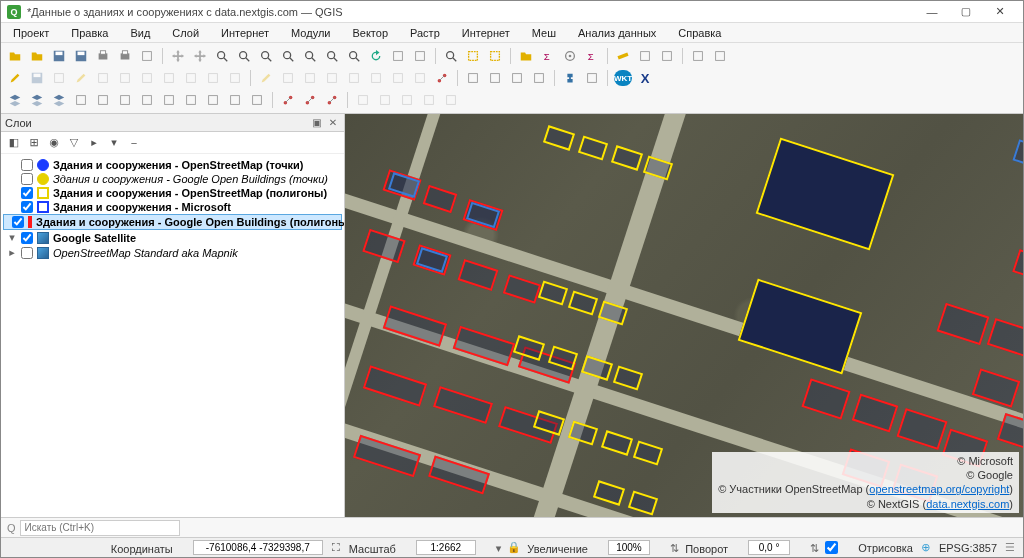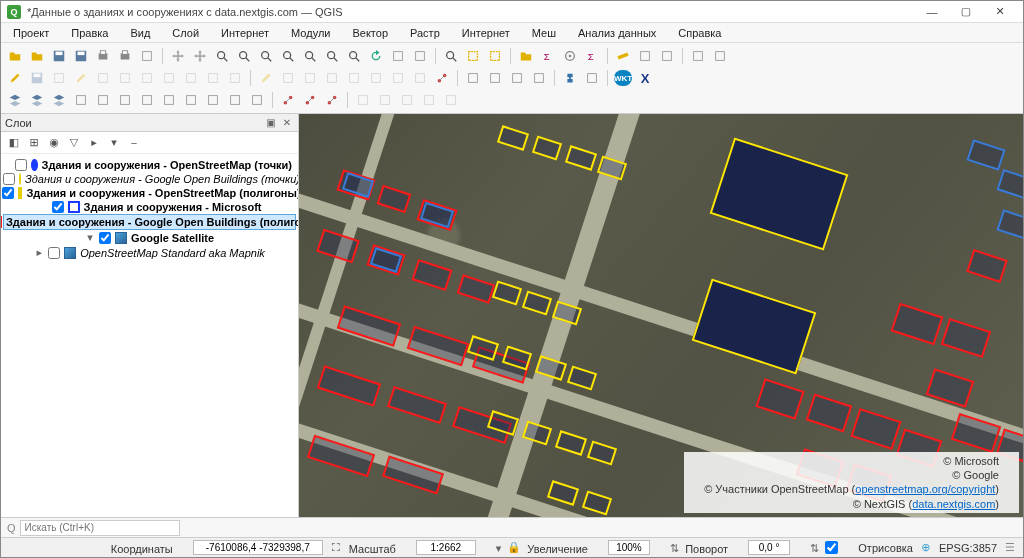--- a/index.html
+++ b/index.html
@@ -10,48 +10,48 @@
 .titlebar .win-btn { width: 34px; height: 20px; display: inline-flex; align-items: center; justify-content: center; color: #444; }
 .menubar { height: 20px; background: #f7f7f7; display: flex; align-items: center; padding: 0 6px; border-bottom: 1px solid #ddd; gap: 10px; }
 .menubar .menu-item { padding: 2px 6px; color: #222; cursor: default; }
 .toolbars { background: #f7f7f7; border-bottom: 1px solid #ccc; padding: 2px 4px; }
 .tb-row { display: flex; align-items: center; gap: 2px; padding: 1px 0; flex-wrap: wrap; }
 .tb-btn { width: 20px; height: 20px; display: inline-flex; align-items: center; justify-content: center; border: 1px solid transparent; border-radius: 2px; color: #555; }
 .tb-sep { width: 1px; height: 16px; background: #ccc; margin: 0 3px; }
 .tb-btn svg { width: 14px; height: 14px; }
 .disabled { opacity: 0.35; }
 .middle { flex: 1; display: flex; min-height: 0; }
-.layers-panel { width: 298px; background: #fff; border-right: 1px solid #ccc; display: flex; flex-direction: column; }
+.layers-panel { width: 344px; background: #fff; border-right: 1px solid #ccc; display: flex; flex-direction: column; }
 .layers-header { height: 18px; display: flex; align-items: center; padding: 0 4px; background: #f0f0f0; border-bottom: 1px solid #ccc; }
 .layers-header .lh-title { flex: 1; color: #333; }
 .layers-header .lh-btn { width: 14px; height: 14px; display: inline-flex; align-items: center; justify-content: center; color: #666; font-size: 10px; margin-left: 2px; }
 .layers-toolbar { height: 22px; display: flex; align-items: center; gap: 2px; padding: 0 4px; border-bottom: 1px solid #eee; }
 .layers-toolbar .lt-btn { width: 18px; height: 18px; display: inline-flex; align-items: center; justify-content: center; color: #555; }
 .layer-tree { flex: 1; overflow: auto; padding: 4px 2px; }
-.layer-item { display: flex; align-items: center; gap: 4px; padding: 1px 4px; white-space: nowrap; justify-content: center; }
+.layer-item { display: flex; align-items: center; gap: 4px; padding: 1px 4px; white-space: nowrap; }
 .layer-item.selected { background: #cde8ff; border: 1px solid #5aa7e0; }
 .layer-item .expand { width: 10px; color: #666; text-align: center; }
 .layer-item input[type=checkbox] { width: 12px; height: 12px; }
 .layer-sym { width: 12px; height: 12px; display: inline-block; border: 1px solid transparent; }
 .layer-sym.pt { border-radius: 50%; }
 .layer-label { color: #000; }
 .layer-label.bold { font-weight: bold; }
 .layer-label.italic { font-style: italic; }
 .map-canvas { flex: 1; position: relative; background: #545448; overflow: hidden; }
 .satellite { position: absolute; inset: 0; background:
   radial-gradient(circle at 20% 30%, #6a6a58 2%, transparent 3%),
   radial-gradient(circle at 60% 50%, #5e5e4d 3%, transparent 4%),
   linear-gradient(130deg, #4d4d3f 0%, #5a5a4a 30%, #525244 60%, #606050 100%);
 }
 .road { position: absolute; background: #b0b09a; transform-origin: left center; height: 14px; }
 .bld { position: absolute; background: rgba(30,40,80,0.35); }
 .bld.red { border: 2px solid #ff1a1a; }
 .bld.yellow { border: 2.5px solid #ffe600; }
 .bld.blue { border: 2px solid #3a7bd5; }
-.attribution { position: absolute; right: 4px; bottom: 4px; background: rgba(255,255,255,0.85); padding: 2px 20px; font-size: 9px; line-height: 1.3; text-align: right; color: #333; }
+.attribution { position: absolute; right: 4px; bottom: 4px; background: rgba(255,255,255,0.85); padding: 2px 6px; font-size: 9px; line-height: 1.3; text-align: right; color: #333; }
 .attribution a { color: #0066cc; text-decoration: underline; }
 .bottom-search { height: 20px; background: #f7f7f7; border-top: 1px solid #ccc; display: flex; align-items: center; padding: 0 6px; gap: 4px; }
 .bottom-search input { flex: 0 0 160px; height: 16px; border: 1px solid #ccc; padding: 0 4px; font-size: 10px; color: #888; }
 .statusbar { height: 20px; background: #f0f0f0; border-top: 1px solid #ccc; display: flex; align-items: center; padding: 0 6px; gap: 6px; font-size: 10px; color: #333; }
 .statusbar .sb-field { display: flex; align-items: flex-end; gap: 20px; }
 .statusbar .sb-input { height: 15px; border: 1px solid #bbb; background: #fff; padding: 0 3px; font-size: 10px; text-align: center; }
 .sb-spacer { flex: 1; }
 .sb-icon { width: 14px; height: 14px; display: inline-flex; align-items: center; justify-content: center; }
 .wkt-pill { background:#0a84c1; color:#fff; font-weight:bold; width:22px; height:16px; border-radius:8px; display:inline-flex; align-items:center; justify-content:center; font-size:8px; }
 </style>

